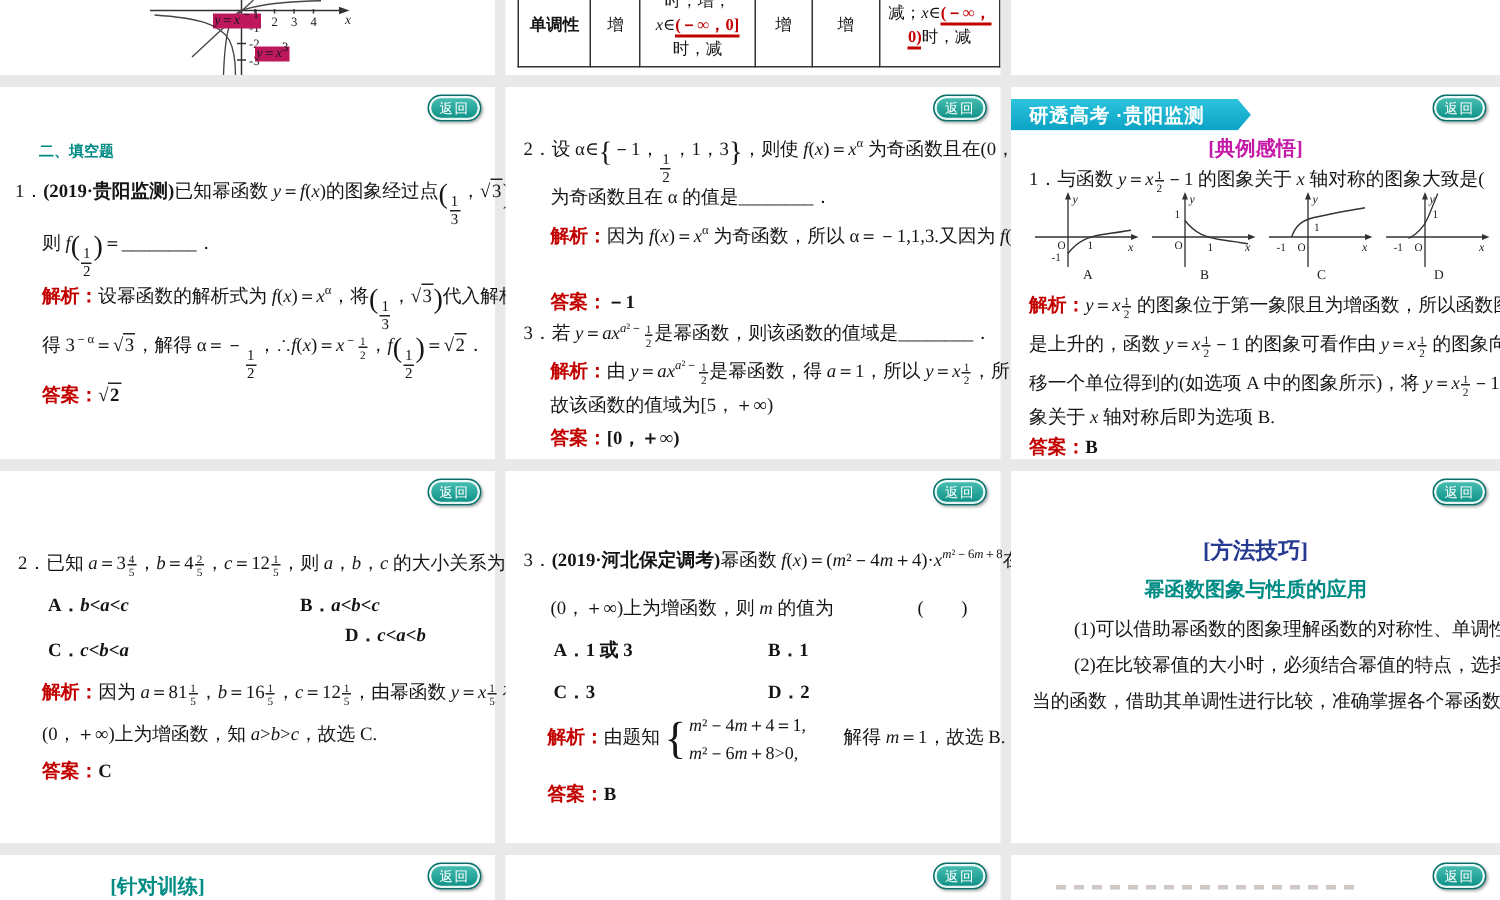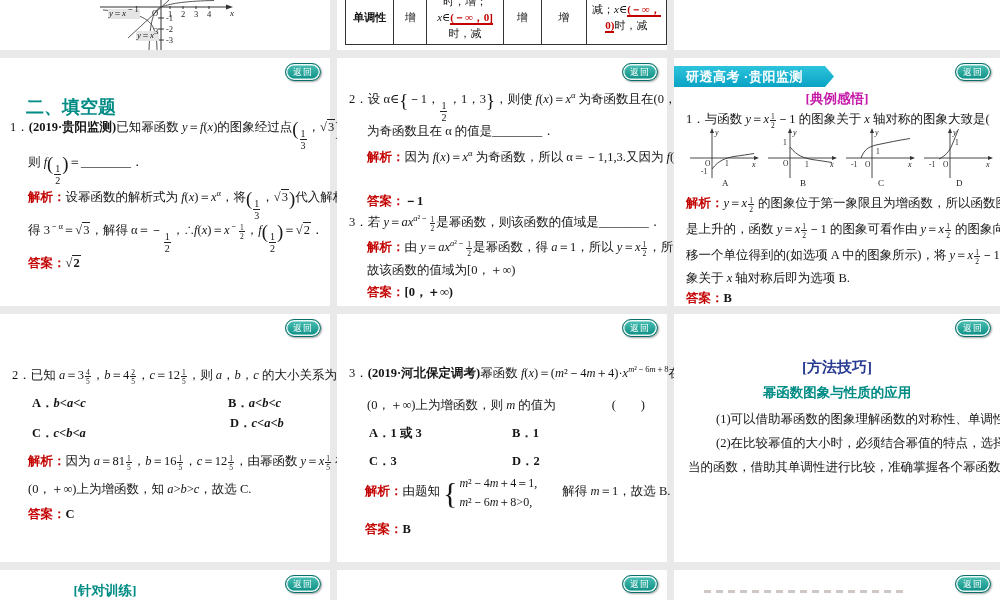--- a/index.html
+++ b/index.html
@@ -5,21 +5,21 @@
   html,body{margin:0;padding:0;background:#e9e9e9;}
   .stage{position:relative;width:1000px;height:600px;background:#e9e9e9;overflow:hidden;
          font-family:"Liberation Serif","DejaVu Serif",serif;color:#151515;}
   .slide{position:absolute;background:#ffffff;}
   .back{position:absolute;top:5px;right:9px;width:34px;height:16px;border-radius:9px;
         background:linear-gradient(180deg,#4cc1b5,#0b8e84);border:1px solid #0a6f68;
         box-shadow:inset 0 0 0 1.5px rgba(255,255,255,.9),1px 1px 2px rgba(0,0,0,.35);
         color:#fff;font-size:9px;font-weight:400;display:flex;align-items:center;justify-content:center;
         cursor:pointer;font-family:"Liberation Sans",sans-serif;letter-spacing:1px;}
   .ln{position:absolute;margin:0;font-size:12.5px;line-height:1.5;white-space:nowrap;}
-  .sec{color:#008c85;font-weight:700;font-size:18px;}
+  .sec{color:#008c85;font-weight:700;font-size:10px;}
   .red{color:#c30000;font-weight:700;}
   .ru{color:#c30000;font-weight:700;border-bottom:2px solid #c30000;}
   b{font-weight:700;}
   sup{font-size:8.5px;line-height:0;}
   .frac{display:inline-flex;flex-direction:column;align-items:center;vertical-align:-0.55em;
         line-height:1.05;font-size:0.8em;margin:0 1px;text-align:center;}
   .frac .n{border-bottom:1px solid #222;padding:0 1px;}
   .frac .d{padding-top:0.5px;}
   .frac.xfi{font-size:7.5px;vertical-align:-0.15em;line-height:1;}
   .sq{white-space:nowrap;}
@@ -32,21 +32,21 @@
   .mag{color:#c51aa8;}
   .blue{color:#273a92;}
   .teal{color:#008c85;}
   .banner{position:absolute;left:0;top:8px;width:160px;height:21px;
           background:linear-gradient(180deg,#2cc3dc,#0aa3c4);color:#fff;font-weight:700;font-size:13px;
           display:flex;align-items:center;padding-left:12px;box-sizing:border-box;
           clip-path:polygon(0 0,calc(100% - 9px) 0,100% 50%,calc(100% - 9px) 100%,0 100%);
           font-family:"Liberation Sans",sans-serif;letter-spacing:.5px;}
   .tbl{position:absolute;left:8px;top:-9px;border-collapse:collapse;table-layout:fixed;}
   .tbl td{border:1.5px solid #333;font-size:11px;line-height:1.45;padding:2px 3px;text-align:center;vertical-align:middle;}
-  .glabel{position:absolute;font-size:9px;background:#e5e5e5;padding:0 1px;line-height:1.1;}
+  .glabel{position:absolute;font-size:9px;background:#be185d;padding:0 1px;line-height:1.1;margin-left:34px;}
   svg{display:block;}
   svg text{font-family:"Liberation Serif","DejaVu Serif",serif;fill:#222;}
   .mg{position:absolute;top:68px;left:12px;display:flex;gap:4px;}
   .smudge{position:absolute;top:20px;left:30px;width:200px;height:3px;
           background:repeating-linear-gradient(90deg,#cfc7c4 0 7px,transparent 7px 12px);}
 </style>
 </head>
 <body>
 
 <div class="stage">
@@ -139,21 +139,21 @@
             <span class="n">1</span>
             <span class="d">2</span>
           </span></sup>是幂函数，则该函数的值域是________．</p>
     <p class="ln" style="left:30px;top:180px;"><span class="red">解析：</span>由 <i>y</i>＝<i>ax</i><sup><i>a</i>²－<span class="frac xfi">
             <span class="n">1</span>
             <span class="d">2</span>
           </span></sup>是幂函数，得 <i>a</i>＝1，所以 <i>y</i>＝<i>x</i><sup><span class="frac xfi">
             <span class="n">1</span>
             <span class="d">2</span>
           </span></sup>，所以 <i>y</i>≥0，</p>
-    <p class="ln" style="left:30px;top:203px;">故该函数的值域为[0，＋∞)</p>
+    <p class="ln" style="left:30px;top:203px;">故该函数的值域为[5，＋∞)</p>
     <p class="ln" style="left:30px;top:225px;"><span class="red">答案：</span><b>[0，＋∞)</b></p>
   </div>
 
   <div class="slide" id="s6" style="left:674px;top:58px;width:326px;height:248px;">
     <div class="back">返回</div>
     <div class="banner">研透高考 ·贵阳监测</div>
     <p class="tag mag" style="top:32px;">[典例感悟]</p>
     <p class="ln" style="left:12px;top:52px;">1．与函数 <i>y</i>＝<i>x</i><sup><span class="frac xfi">
             <span class="n">1</span>
             <span class="d">2</span>
@@ -237,21 +237,21 @@
             <span class="n">4</span>
             <span class="d">5</span>
           </span></sup>，<i>b</i>＝4<sup><span class="frac xfi">
             <span class="n">2</span>
             <span class="d">5</span>
           </span></sup>，<i>c</i>＝12<sup><span class="frac xfi">
             <span class="n">1</span>
             <span class="d">5</span>
           </span></sup>，则 <i>a</i>，<i>b</i>，<i>c</i> 的大小关系为(　　)</p>
     <p class="ln" style="left:32px;top:80px;font-weight:700;">A．<i>b</i>&lt;<i>a</i>&lt;<i>c</i></p>
-    <p class="ln" style="left:200px;top:80px;font-weight:700;margin-left:28px;">B．<i>a</i>&lt;<i>b</i>&lt;<i>c</i></p>
+    <p class="ln" style="left:200px;top:80px;font-weight:700;">B．<i>a</i>&lt;<i>b</i>&lt;<i>c</i></p>
     <p class="ln" style="left:32px;top:110px;font-weight:700;">C．<i>c</i>&lt;<i>b</i>&lt;<i>a</i></p>
     <p class="ln" style="left:200px;top:100px;font-weight:700;margin-left:30px;">D．<i>c</i>&lt;<i>a</i>&lt;<i>b</i></p>
     <p class="ln" style="left:28px;top:138px;"><span class="red">解析：</span>因为 <i>a</i>＝81<sup><span class="frac xfi">
             <span class="n">1</span>
             <span class="d">5</span>
           </span></sup>，<i>b</i>＝16<sup><span class="frac xfi">
             <span class="n">1</span>
             <span class="d">5</span>
           </span></sup>，<i>c</i>＝12<sup><span class="frac xfi">
             <span class="n">1</span>

